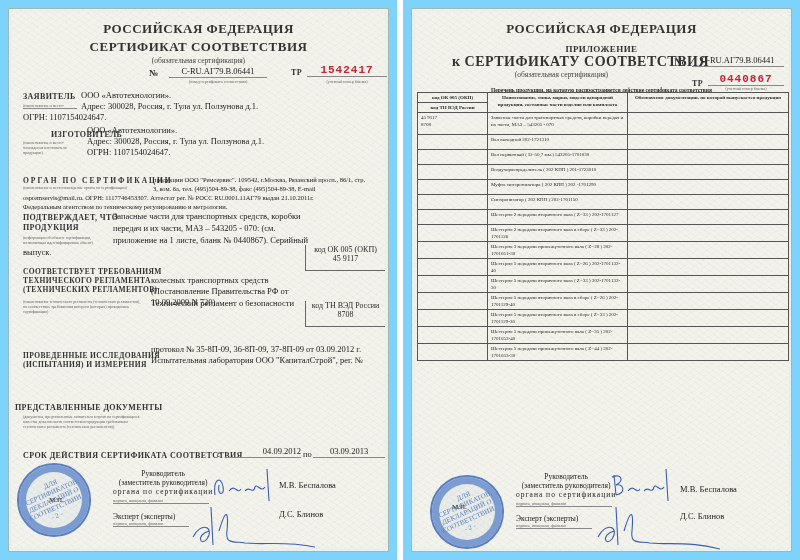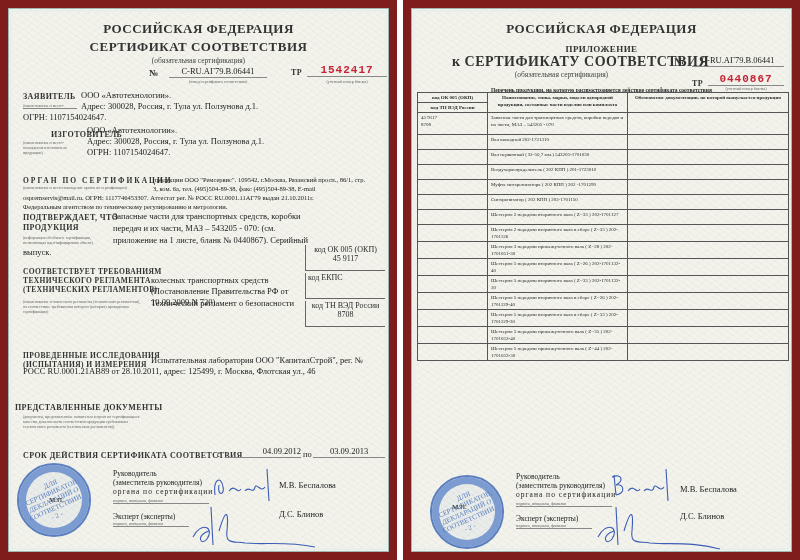--- a/index.html
+++ b/index.html
@@ -1,21 +1,21 @@
 <!DOCTYPE html>
 <html><head>
   <meta charset="utf-8">
   <style>
     * { box-sizing: border-box; margin: 0; padding: 0; }
     html, body { width: 800px; height: 560px; overflow: hidden; background: #ffffff; }
     body { position: relative; font-family: "Liberation Serif", "DejaVu Serif", serif; color: #2a2a2a; }
 
     .page {
       position: absolute; top: 0; height: 560px; width: 397px;
-      background: #7f1d1d;
+      background: #7dd3fc;
       padding: 8px;
     }
     .page.left { left: 0; }
     .page.right { left: 403px; }
     .page .inner {
       position: relative; width: 100%; height: 100%;
       background: #f3f3ec;
       background-image:
         repeating-linear-gradient(35deg, rgba(170,185,180,0.10) 0 1px, transparent 1px 5px),
         repeating-linear-gradient(-35deg, rgba(170,185,180,0.08) 0 1px, transparent 1px 6px);
@@ -24,21 +24,21 @@
       outline-offset: -4px;
     }
 
     .abs { position: absolute; }
     .title1 { font-weight: bold; font-size: 13px; letter-spacing: 0.5px; text-align: center; width: 100%; color: #333; }
     .title2 { font-weight: bold; font-size: 13px; letter-spacing: 0.5px; text-align: center; width: 100%; color: #333; }
     .sub { font-size: 7.5px; text-align: center; width: 100%; color: #444; }
     .tiny { font-size: 4px; color: #666; line-height: 5px; }
     .lbl { font-weight: bold; font-size: 8px; letter-spacing: 0.4px; color: #333; }
     .lbl-sp { letter-spacing: 2px; }
-    .val { font-size: 8.5px; line-height: 11px; color: #222; }
+    .val { font-size: 8.5px; line-height: 11px; color: #222; text-align: center; }
     .red { color: #c62435; font-family: "Liberation Mono", monospace; font-weight: bold; font-size: 11px; letter-spacing: 1px; }
     .uline { border-bottom: 1px solid #888; }
     .box { border-left: 1px solid #666; border-bottom: 1px solid #666; font-size: 8px; text-align: center; }
 
     .stamp {
       position: absolute; width: 74px; height: 74px; border-radius: 50%;
       border: 2px solid #5a7fc0; box-shadow: inset 0 0 0 5px rgba(255,255,255,0), inset 0 0 0 7px #7c9bd0;
       color: #5a7fc0; font-size: 7px; text-align: center; display: flex; align-items: center; justify-content: center;
       background: rgba(120,150,210,0.08);
     }
@@ -92,41 +92,38 @@
     <div class="abs tiny" style="top:226px; left:14px; width:90px;">(информация об объекте сертификации, позволяющая идентифицировать объект)</div>
     <div class="abs val" style="top:202px; left:104px;">Запасные части для транспортных средств, коробки</div>
     <div class="abs val" style="top:214px; left:104px;">передач и их части, МАЗ – 543205 - 070: (см.</div>
     <div class="abs val" style="top:226px; left:104px;">приложение на 1 листе, бланк № 0440867). Серийный</div>
     <div class="abs val" style="top:238px; left:14px;">выпуск.</div>
 
     <div class="abs box" style="top:236px; left:296px; width:80px; height:26px;">
       <div>код ОК 005 (ОКП)</div>
       <div>45 9117</div>
     </div>
-    <div class="abs box" style="top:264px; left:296px; width:80px; height:26px; text-align:left; padding-left:2px;">
-      <div>код ЕКПС</div>
-    </div>
     <div class="abs box" style="top:292px; left:296px; width:80px; height:26px;">
       <div>код ТН ВЭД России</div>
       <div>8708</div>
     </div>
 
     <div class="abs lbl" style="top:258px; left:14px; font-size:7.5px;">СООТВЕТСТВУЕТ ТРЕБОВАНИЯМ</div>
     <div class="abs lbl" style="top:267px; left:14px; font-size:7.5px;">ТЕХНИЧЕСКОГО   РЕГЛАМЕНТА</div>
     <div class="abs lbl" style="top:276px; left:14px; font-size:7.5px;">(ТЕХНИЧЕСКИХ   РЕГЛАМЕНТОВ)</div>
     <div class="abs tiny" style="top:290px; left:14px; width:120px;">(наименование технического регламента (технических регламентов), на соответствие требованиям которого (которых) проводилась сертификация)</div>
     <div class="abs val" style="top:255px; left:142px;margin-top:34px;">Технический регламент о безопасности</div>
     <div class="abs val" style="top:266px; left:142px;">колесных транспортных средств</div>
     <div class="abs val" style="top:277px; left:142px;">(Постановление Правительства РФ от</div>
     <div class="abs val" style="top:288px; left:142px;">10.09.2009 N 720)</div>
 
     <div class="abs lbl" style="top:342px; left:14px; font-size:7.5px;">ПРОВЕДЕННЫЕ ИССЛЕДОВАНИЯ</div>
     <div class="abs lbl" style="top:351px; left:14px; font-size:7.5px;">(ИСПЫТАНИЯ) И ИЗМЕРЕНИЯ</div>
+    <div class="abs val" style="top:335px; left:142px;">протокол № 35-8П-09, 36-8П-09, 37-8П-09 от 03.09.2012 г.</div>
     <div class="abs val" style="top:346px; left:142px;">Испытательная лаборатория ООО "КапиталСтрой", рег. №</div>
-    <div class="abs val" style="top:357px; left:14px;">РОСС RU.0001.21АВ89 от 28.10.2011, адрес: 125499, г. Москва, Флотская ул., 46</div>
 
     <div class="abs lbl" style="top:394px; left:6px;">ПРЕДСТАВЛЕННЫЕ ДОКУМЕНТЫ</div>
     <div class="abs tiny" style="top:405px; left:14px; width:120px;">(документы, представленные заявителем в орган по сертификации в качестве доказательств соответствия продукции требованиям технического регламента (технических регламентов))</div>
 
     <div class="abs lbl" style="top:442px; left:14px;">СРОК ДЕЙСТВИЯ СЕРТИФИКАТА СООТВЕТСТВИЯ</div>
     <div class="abs val" style="top:440px; left:208px; font-style:italic;">с</div>
     <div class="abs uline val" style="top:437px; left:216px; width:76px; text-align:right;">04.09.2012</div>
     <div class="abs val" style="top:440px; left:294px;">по</div>
     <div class="abs uline val" style="top:437px; left:304px; width:72px; text-align:center;">03.09.2013</div>
 

